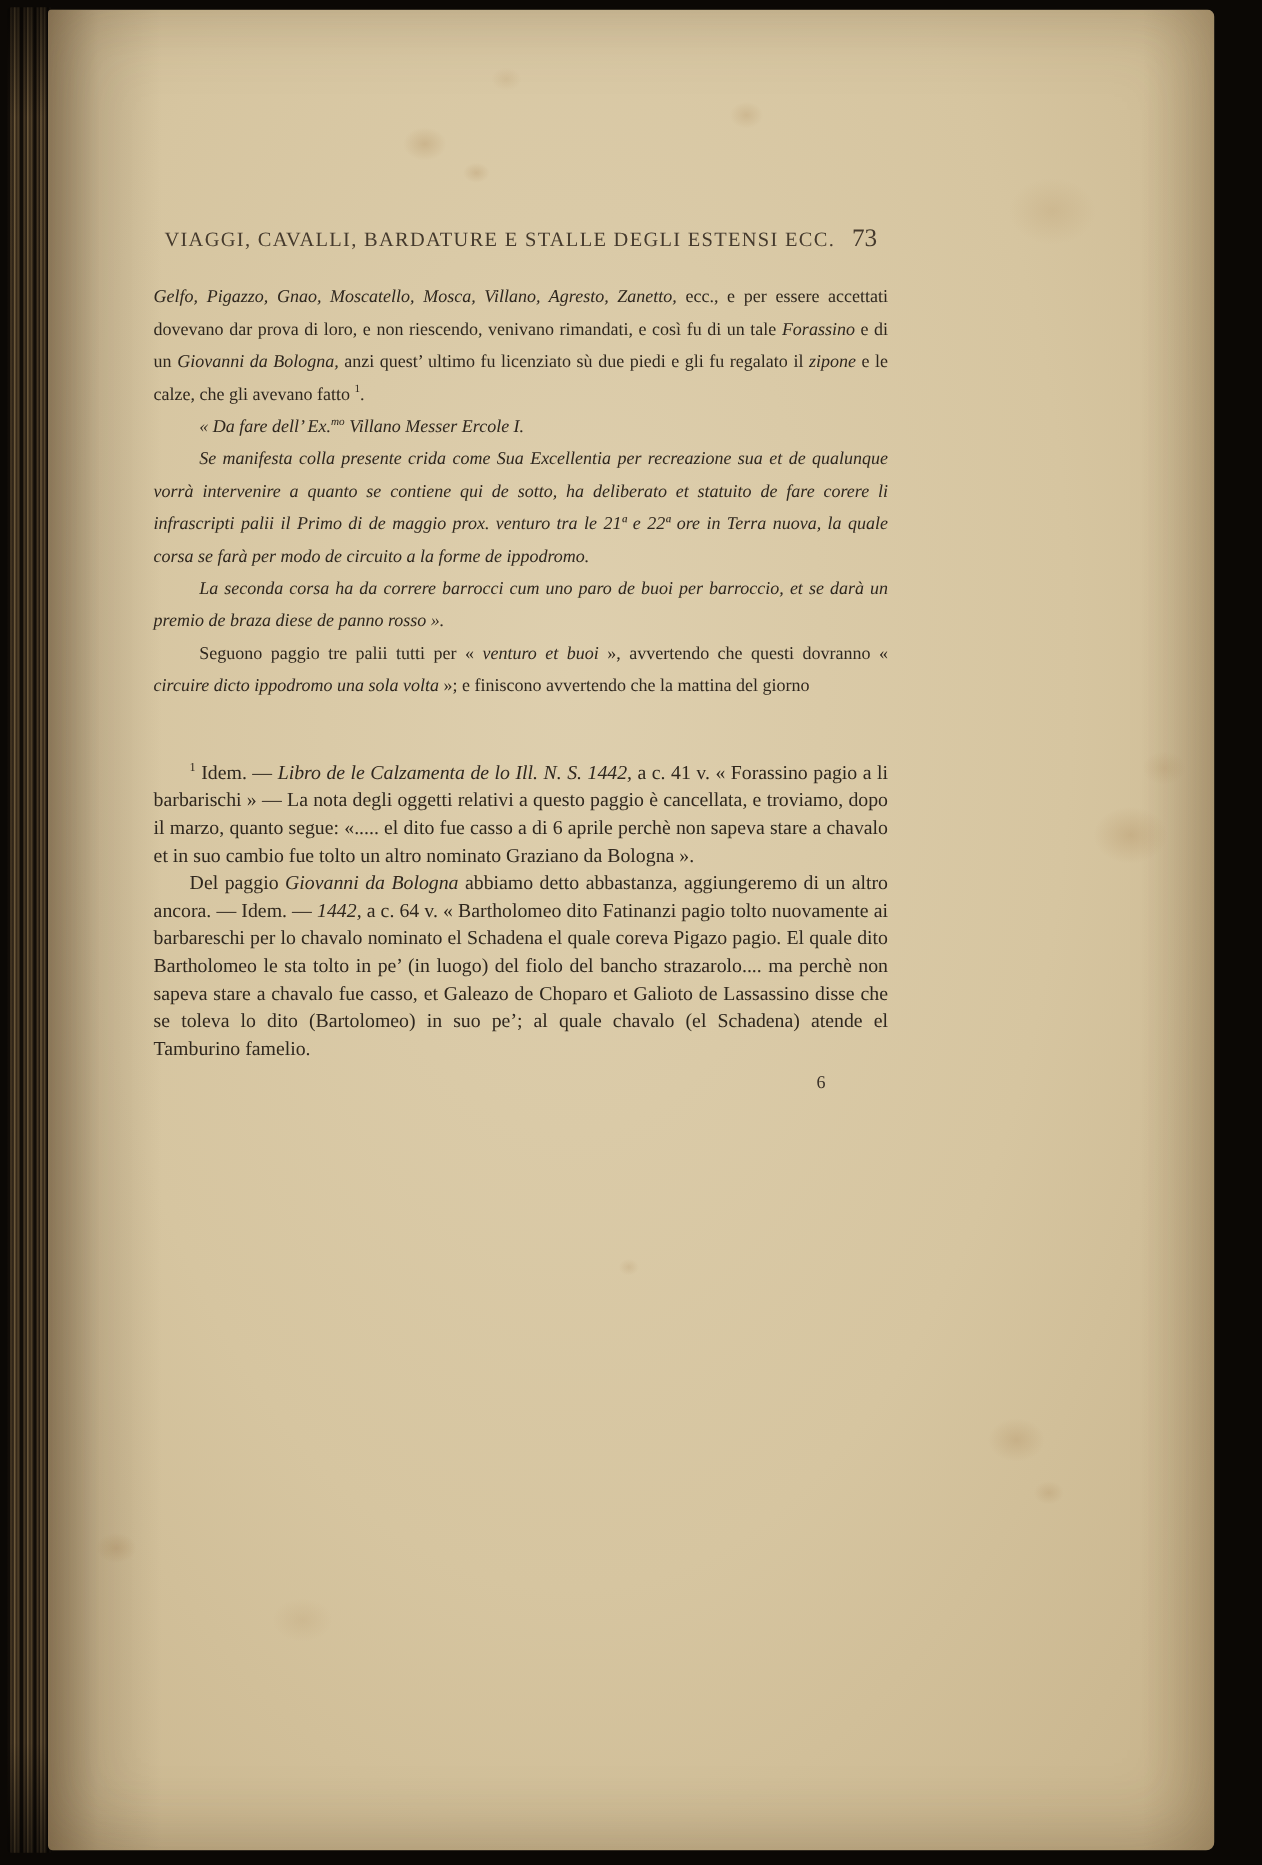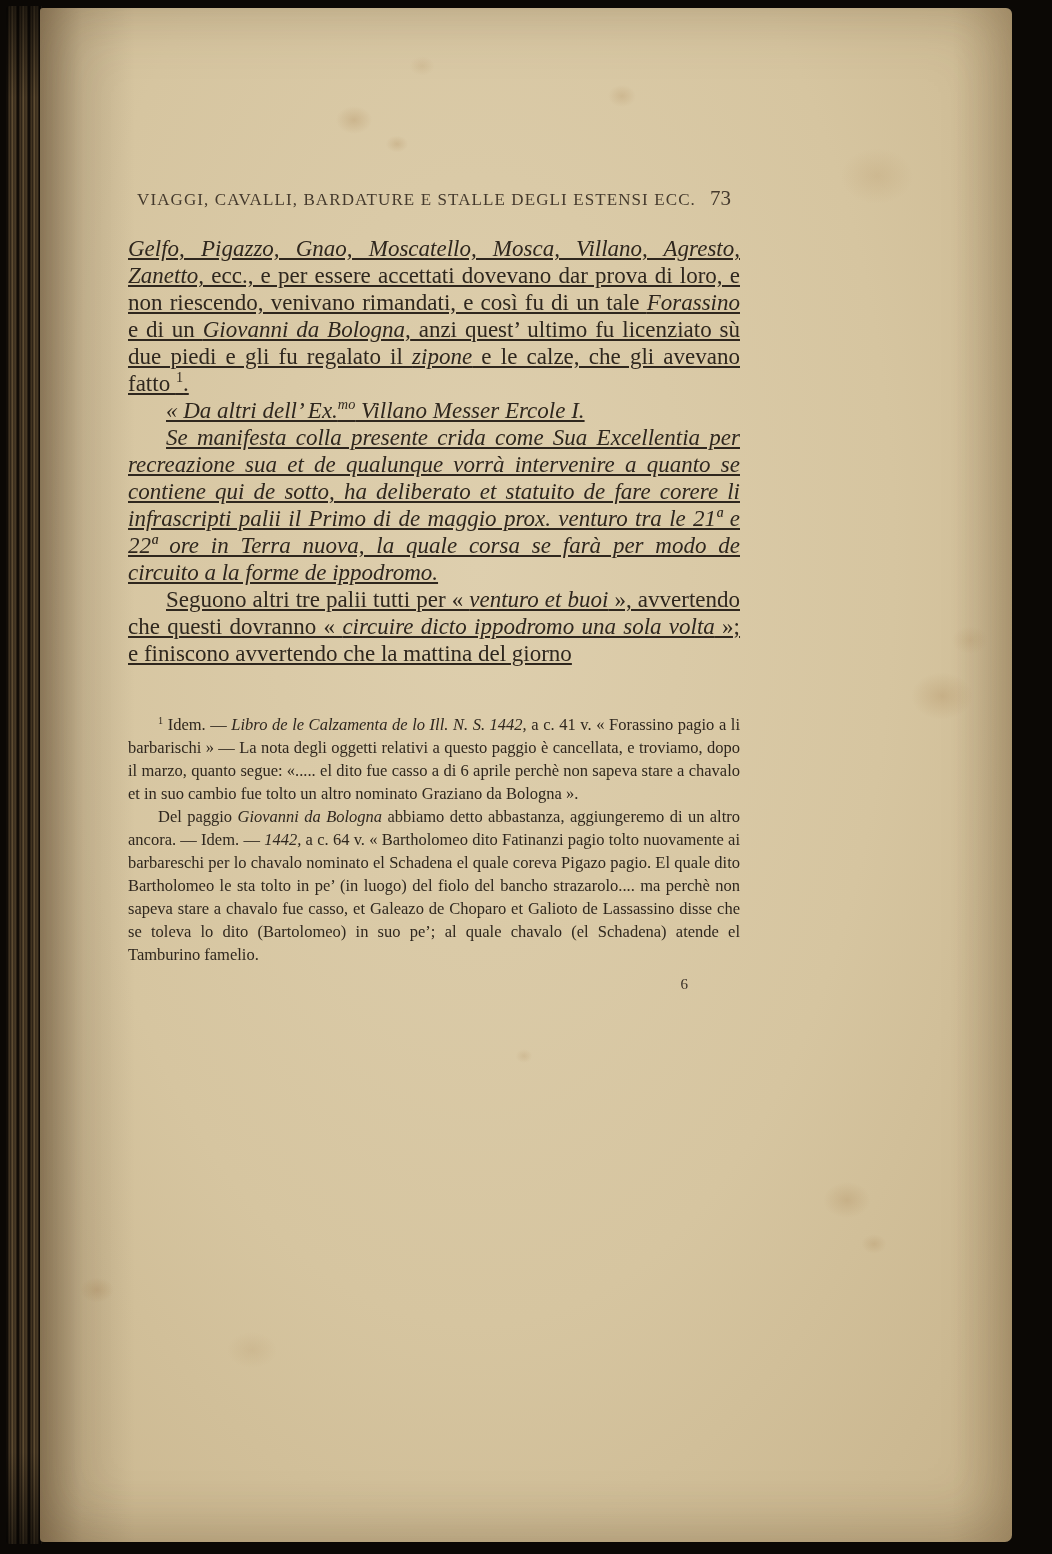--- a/index.html
+++ b/index.html
@@ -61,24 +61,23 @@
     margin-bottom:24px;
     white-space:nowrap;
   }
   .header .pagenum{
     font-size:21px;
     letter-spacing:0;
     margin-left:14px;
   }
   .body-text p.para{
     margin:0;
-    font-size:23px;
+    font-size:15px;
     line-height:27px;
     text-align:justify;
-    text-decoration:underline;
   }
   .footnotes{
     margin-top:46px;
   }
   .footnotes p.para{
     margin:0;
     font-size:16.5px;
     line-height:23px;
     text-align:justify;
     font-family:Liberation Serif, serif;
@@ -101,23 +100,24 @@
 
 <div class="scene">
   <div class="binding"></div>
   <div class="page">
     <div class="textcol">
       <div class="header">
         <span class="header-text">VIAGGI, CAVALLI, BARDATURE E STALLE DEGLI ESTENSI ECC.</span><span class="pagenum">73</span>
       </div>
       <div class="body-text" id="body-paras">
           <p class="para"><span class="it">Gelfo, Pigazzo, Gnao, Moscatello, Mosca, Villano, Agresto, Zanetto,</span><span> ecc., e per essere accettati dovevano dar prova di loro, e non riescendo, venivano rimandati, e così fu di un tale </span><span class="it">Forassino</span><span> e di un </span><span class="it">Giovanni da Bologna,</span><span> anzi quest’ ultimo fu licenziato sù due piedi e gli fu regalato il </span><span class="it">zipone</span><span> e le calze, che gli avevano fatto </span><sup>1</sup><span>.</span></p>
-          <p class="para indent italic"><span>« Da altri dell’ Ex.</span><sup>mo</sup><span> Villano Messer Ercole I.</span></p>
+          <p class="para indent italic"><span>« Da fare dell’ Ex.</span><sup>mo</sup><span> Villano Messer Ercole I.</span></p>
           <p class="para indent italic"><span>Se manifesta colla presente crida come Sua Excellentia per recreazione sua et de qualunque vorrà intervenire a quanto se contiene qui de sotto, ha deliberato et statuito de fare corere li infrascripti palii il Primo di de maggio prox. venturo tra le 21ª e 22ª ore in Terra nuova, la quale corsa se farà per modo de circuito a la forme de ippodromo.</span></p>
-          <p class="para indent"><span>Seguono altri tre palii tutti per « </span><span class="it">venturo et buoi</span><span> », avvertendo che questi dovranno « </span><span class="it">circuire dicto ippodromo una sola volta</span><span> »; e finiscono avvertendo che la mattina del giorno</span></p>
+          <p class="para indent italic"><span>La seconda corsa ha da correre barrocci cum uno paro de buoi per barroccio, et se darà un premio de braza diese de panno rosso ».</span></p>
+          <p class="para indent"><span>Seguono paggio tre palii tutti per « </span><span class="it">venturo et buoi</span><span> », avvertendo che questi dovranno « </span><span class="it">circuire dicto ippodromo una sola volta</span><span> »; e finiscono avvertendo che la mattina del giorno</span></p>
         </div>
       <div class="footnotes" id="footnote-paras">
           <p class="para indent"><sup>1</sup><span> Idem. — </span><span class="it">Libro de le Calzamenta de lo Ill. N. S. 1442,</span><span> a c. 41 v. « Forassino pagio a li barbarischi » — La nota degli oggetti relativi a questo paggio è cancellata, e troviamo, dopo il marzo, quanto segue: «..... el dito fue casso a di 6 aprile perchè non sapeva stare a chavalo et in suo cambio fue tolto un altro nominato Graziano da Bologna ».</span></p>
           <p class="para indent"><span>Del paggio </span><span class="it">Giovanni da Bologna</span><span> abbiamo detto abbastanza, aggiungeremo di un altro ancora. — Idem. — </span><span class="it">1442,</span><span> a c. 64 v. « Bartholomeo dito Fatinanzi pagio tolto nuovamente ai barbareschi per lo chavalo nominato el Schadena el quale coreva Pigazo pagio. El quale dito Bartholomeo le sta tolto in pe’ (in luogo) del fiolo del bancho strazarolo.... ma perchè non sapeva stare a chavalo fue casso, et Galeazo de Choparo et Galioto de Lassassino disse che se toleva lo dito (Bartolomeo) in suo pe’; al quale chavalo (el Schadena) atende el Tamburino famelio.</span></p>
         </div>
       <div class="signature">6</div>
     </div>
   </div>
 </div>
 

